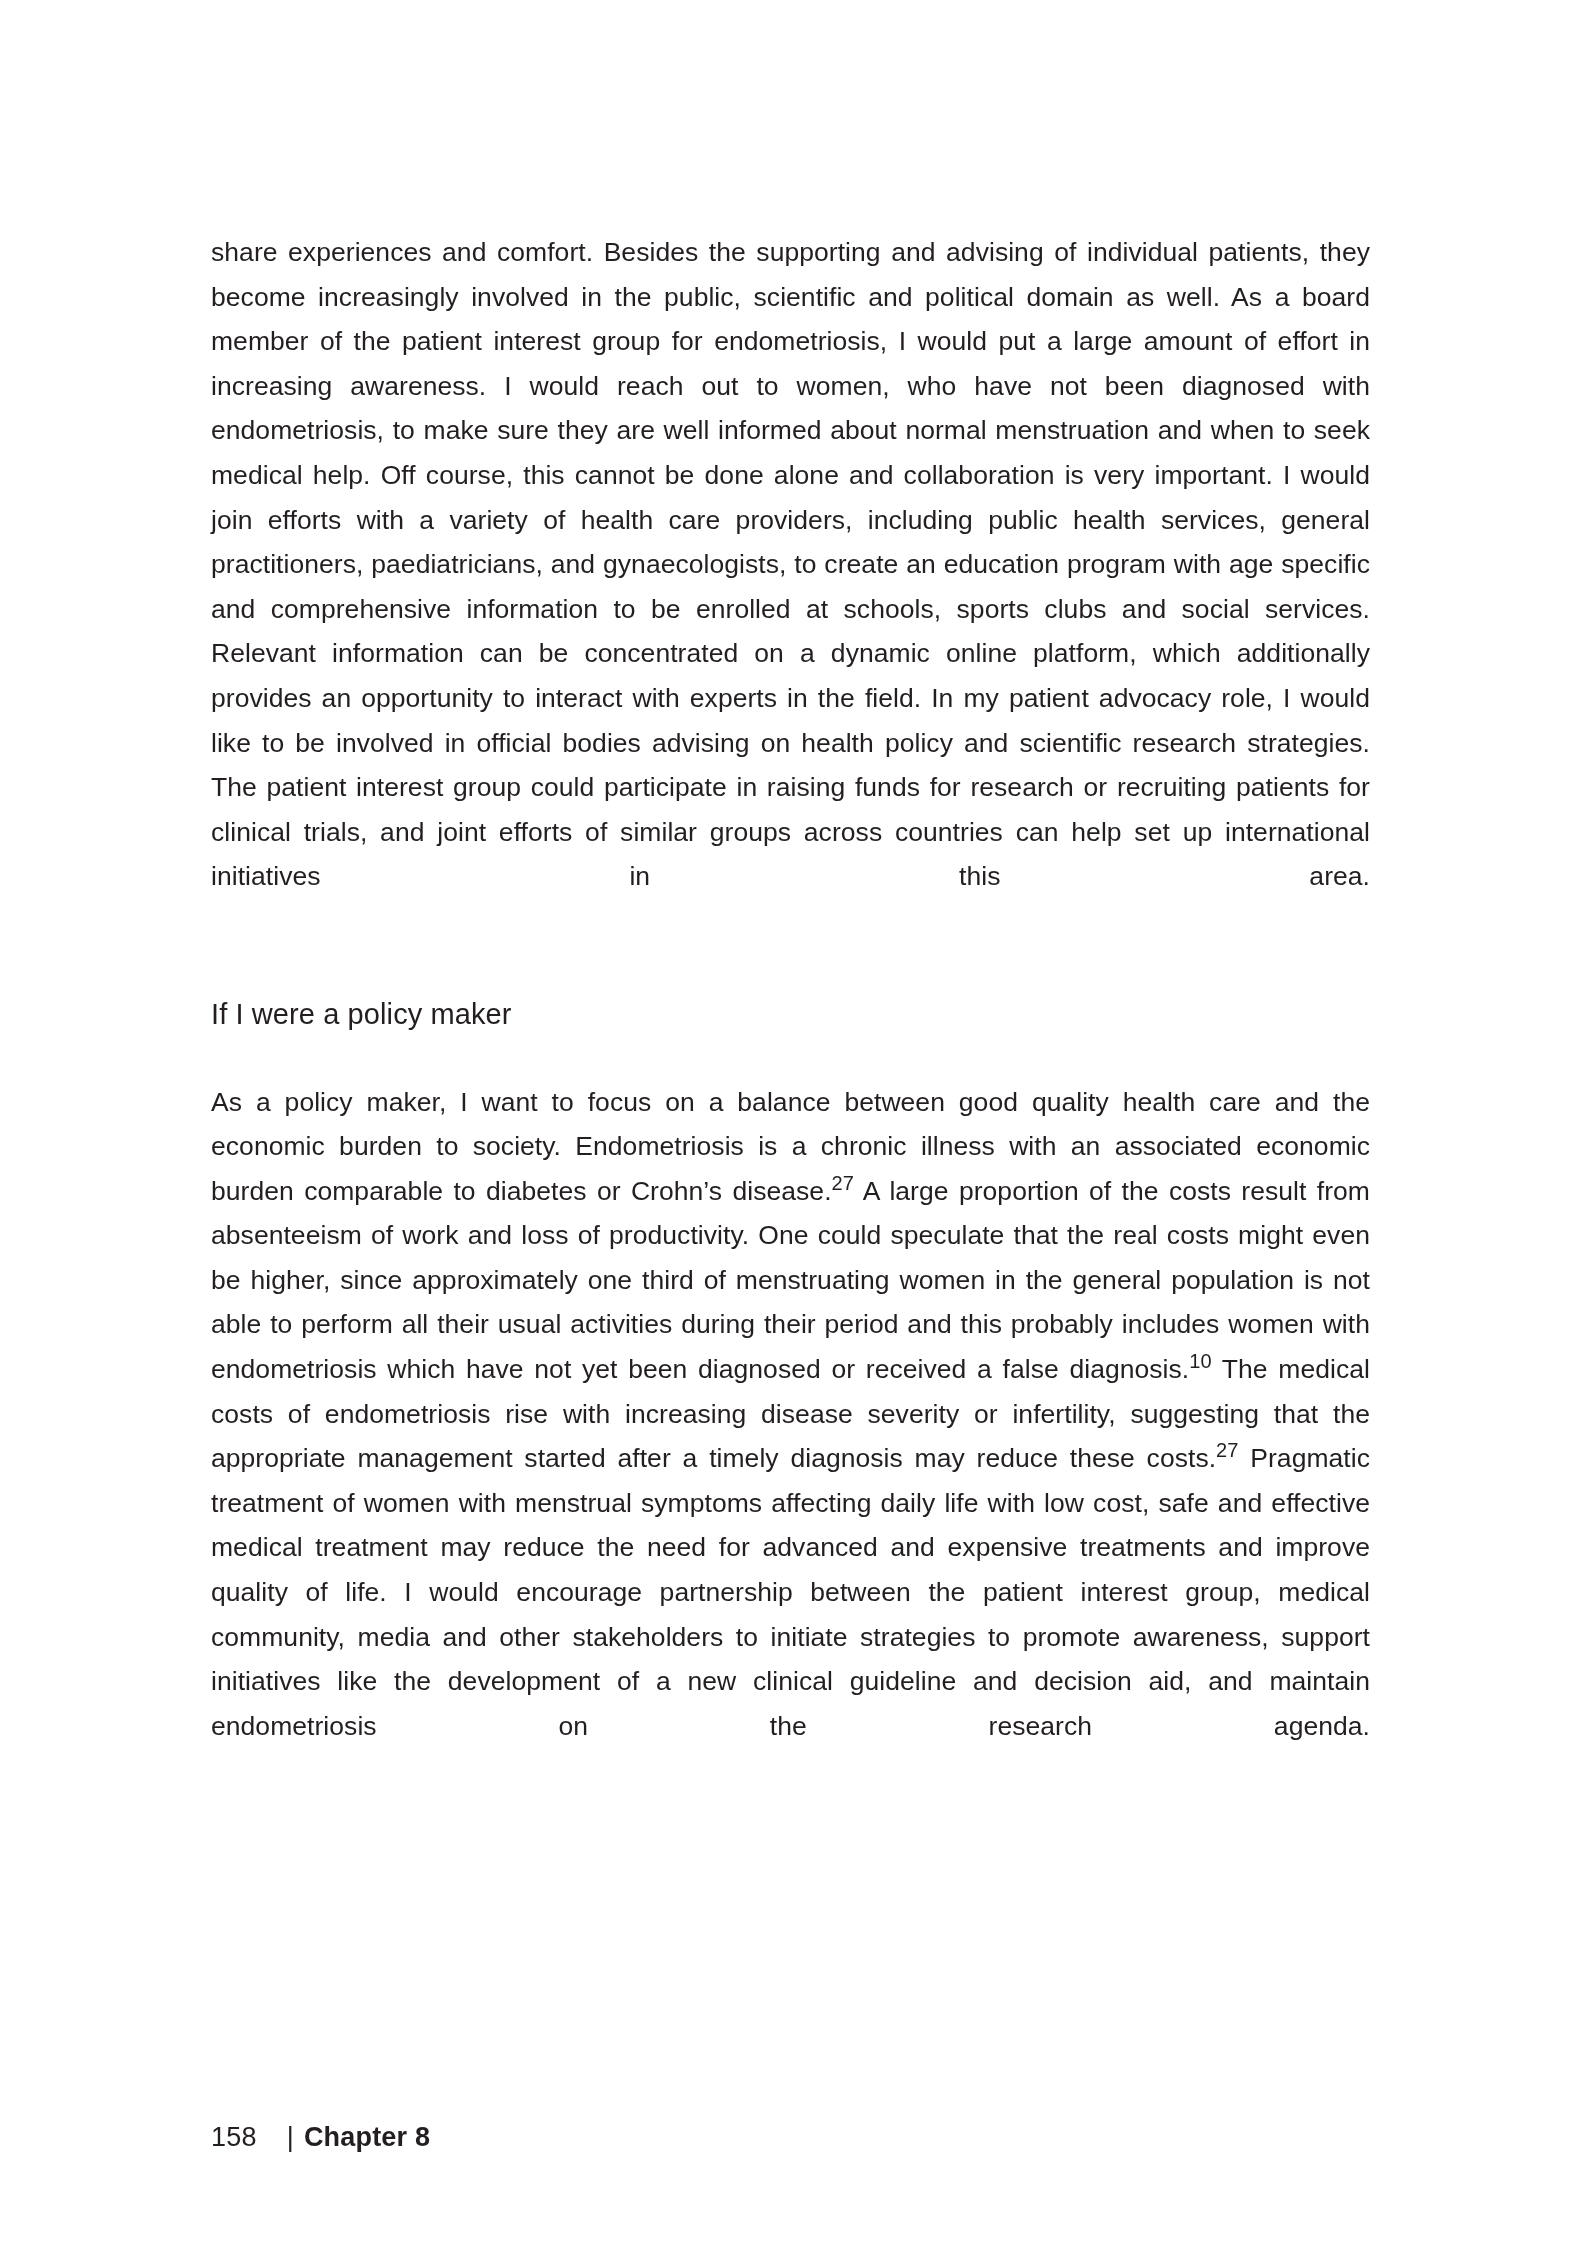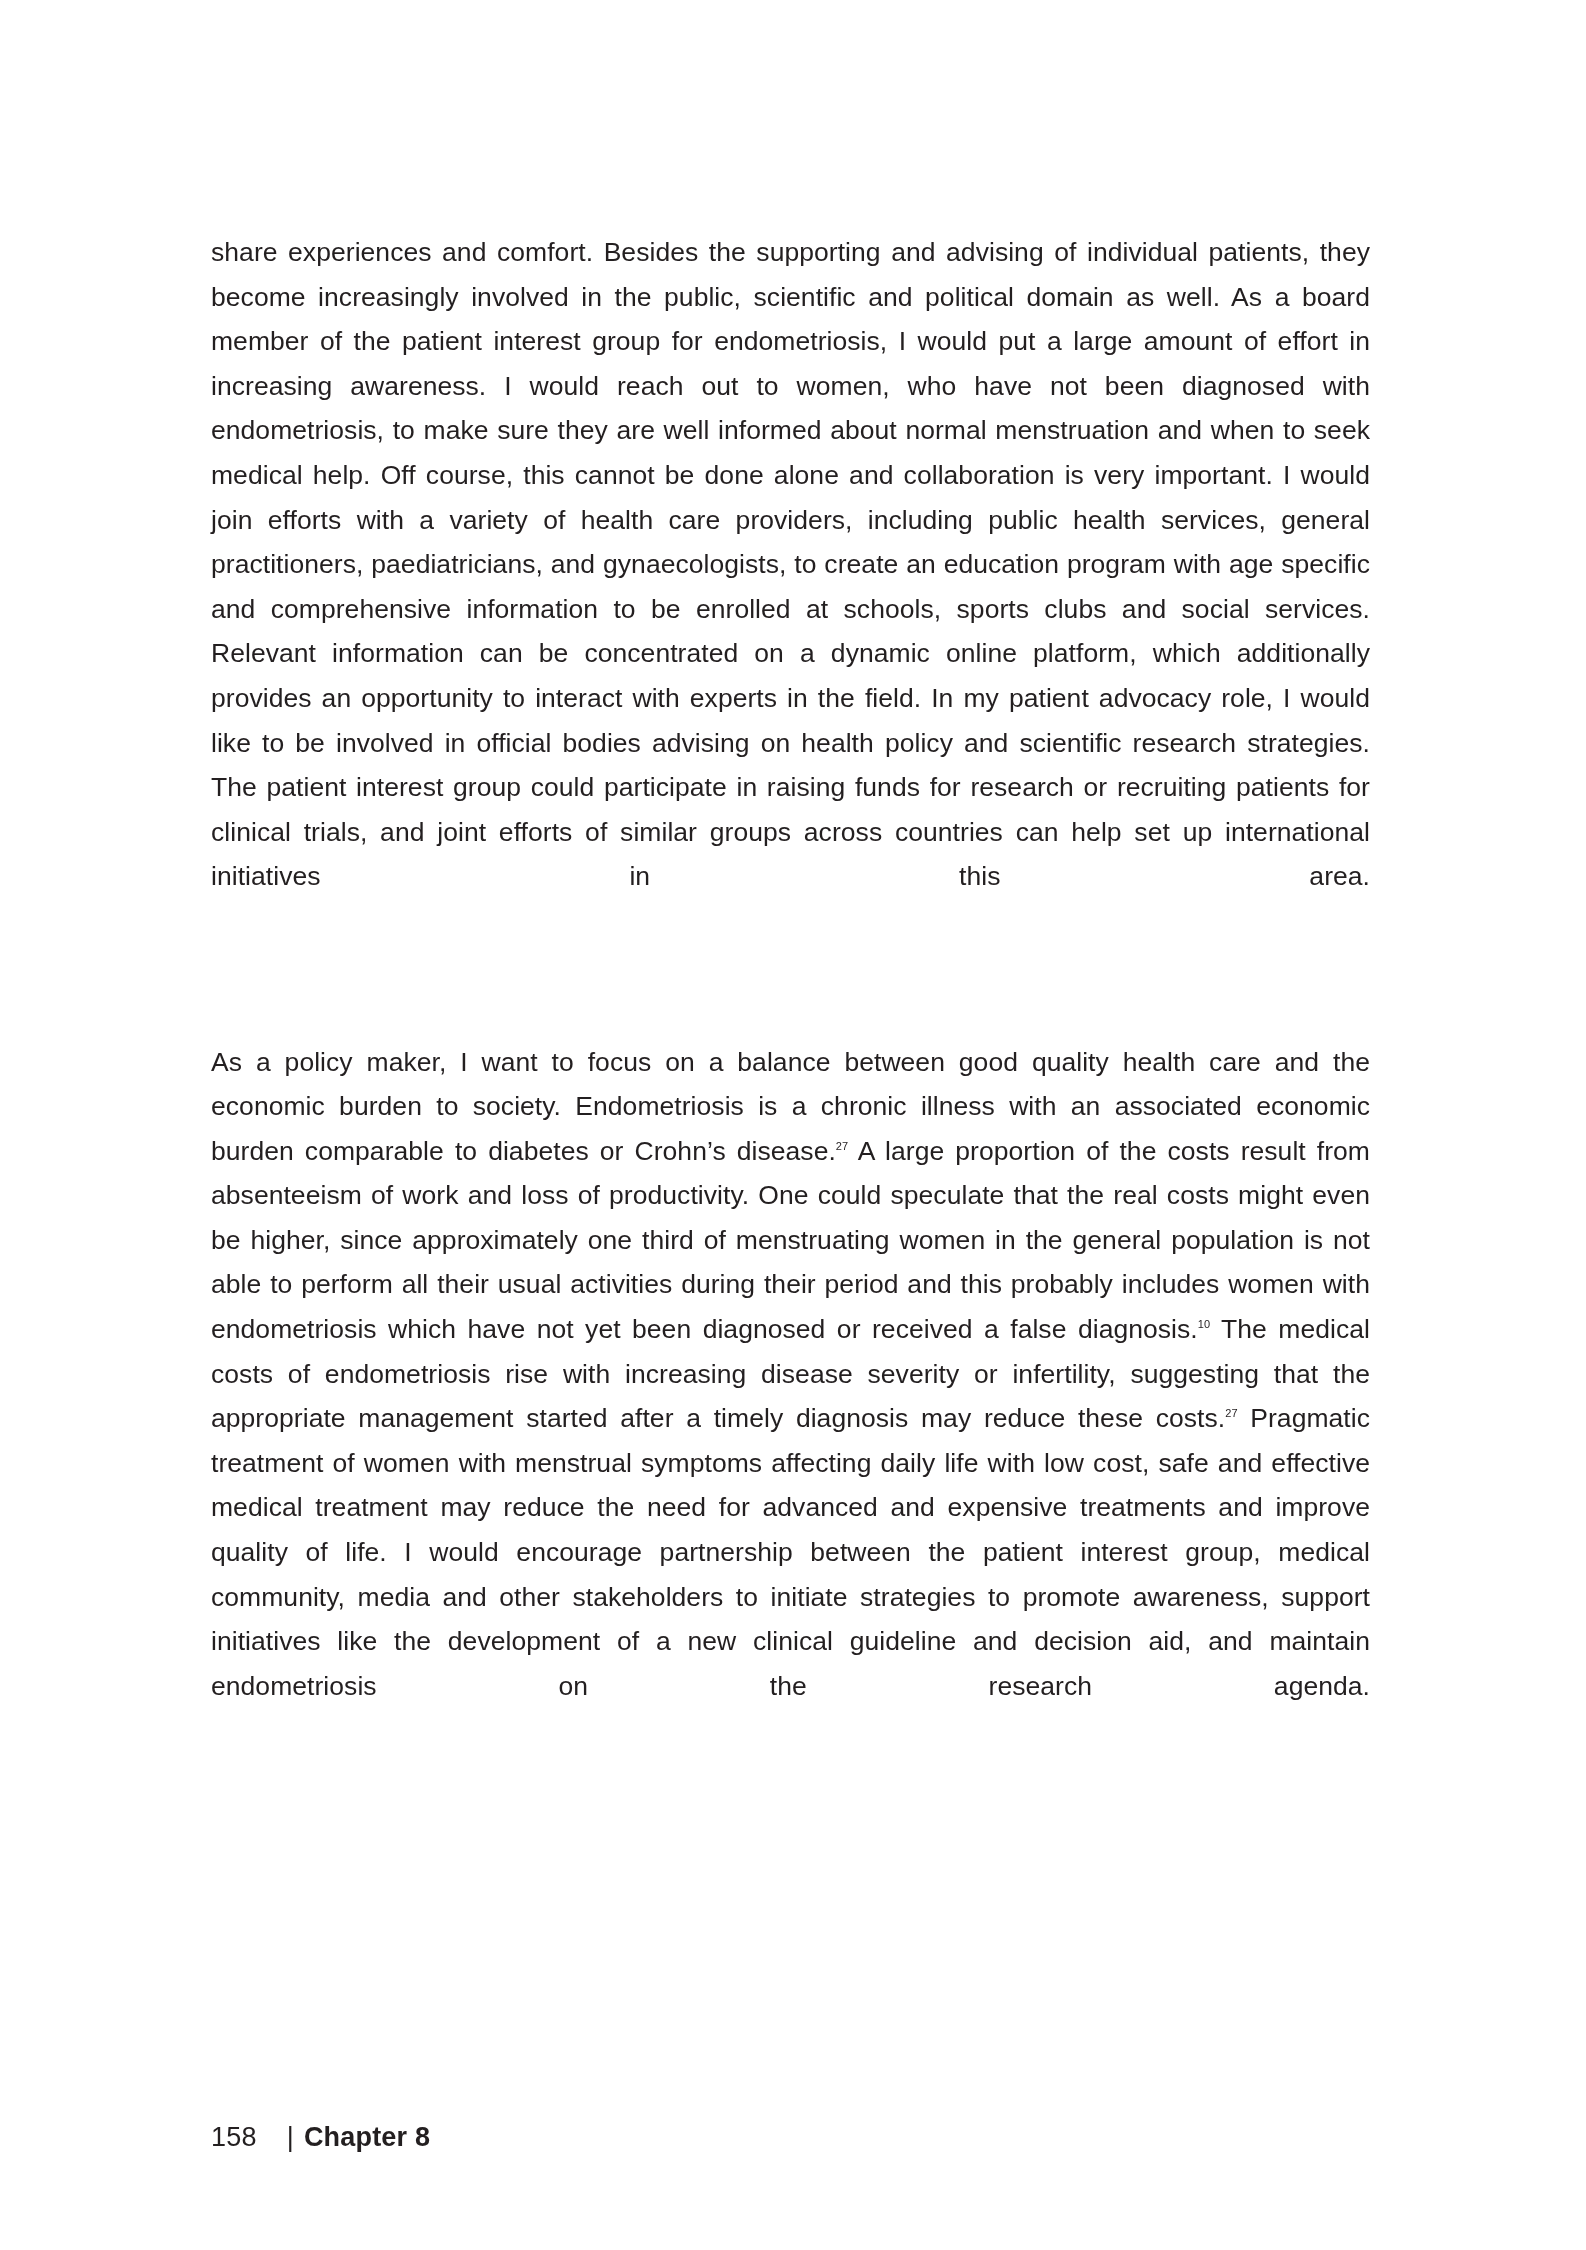--- a/index.html
+++ b/index.html
@@ -43,21 +43,21 @@
     margin: 0;
     font-size: 29px;
     line-height: 40px;
     font-weight: 400;
     color: #231f20;
     letter-spacing: 0.1px;
   }
   .spacer-after-par1 { height: 50px; }
   .spacer-after-heading { height: 46px; }
   sup {
-    font-size: 11px;
+    font-size: 20px;
     vertical-align: super;
     line-height: 0;
   }
   .footer {
     position: absolute;
     left: 211px;
     top: 2075px;
     width: 1159px;
     font-size: 27px;
     color: #231f20;
@@ -87,20 +87,21 @@
 <body>
 
 <div class="page">
 
   <div class="content">
 
     <p class="body-par">share experiences and comfort. Besides the supporting and advising of individual patients, they become increasingly involved in the public, scientific and political domain as well. As a board member of the patient interest group for endometriosis, I would put a large amount of effort in increasing awareness. I would reach out to women, who have not been diagnosed with endometriosis, to make sure they are well informed about normal menstruation and when to seek medical help. Off course, this cannot be done alone and collaboration is very important. I would join efforts with a variety of health care providers, including public health services, general practitioners, paediatricians, and gynaecologists, to create an education program with age specific and comprehensive information to be enrolled at schools, sports clubs and social services. Relevant information can be concentrated on a dynamic online platform, which additionally provides an opportunity to interact with experts in the field. In my patient advocacy role, I would like to be involved in official bodies advising on health policy and scientific research strategies. The patient interest group could participate in raising funds for research or recruiting patients for clinical trials, and joint efforts of similar groups across countries can help set up international initiatives in this area.</p>
 
     <div class="spacer-after-par1"></div>
 
+    <h2 class="section-heading">If I were a policy maker</h2>
 
     <div class="spacer-after-heading"></div>
 
     <p class="body-par"><span>As a policy maker, I want to focus on a balance between good quality health care and the economic burden to society. Endometriosis is a chronic illness with an associated economic burden comparable to diabetes or Crohn’s disease.</span><sup>27</sup><span> A large proportion of the costs result from absenteeism of work and loss of productivity. One could speculate that the real costs might even be higher, since approximately one third of menstruating women in the general population is not able to perform all their usual activities during their period and this probably includes women with endometriosis which have not yet been diagnosed or received a false diagnosis.</span><sup>10</sup><span> The medical costs of endometriosis rise with increasing disease severity or infertility, suggesting that the appropriate management started after a timely diagnosis may reduce these costs.</span><sup>27</sup><span> Pragmatic treatment of women with menstrual symptoms affecting daily life with low cost, safe and effective medical treatment may reduce the need for advanced and expensive treatments and improve quality of life. I would encourage partnership between the patient interest group, medical community, media and other stakeholders to initiate strategies to promote awareness, support initiatives like the development of a new clinical guideline and decision aid, and maintain endometriosis on the research agenda.</span></p>
 
   </div>
 
   <div class="footer">
     <span class="page-num">158</span><span class="divider">|</span><span class="chapter-label">Chapter 8</span>
   </div>

